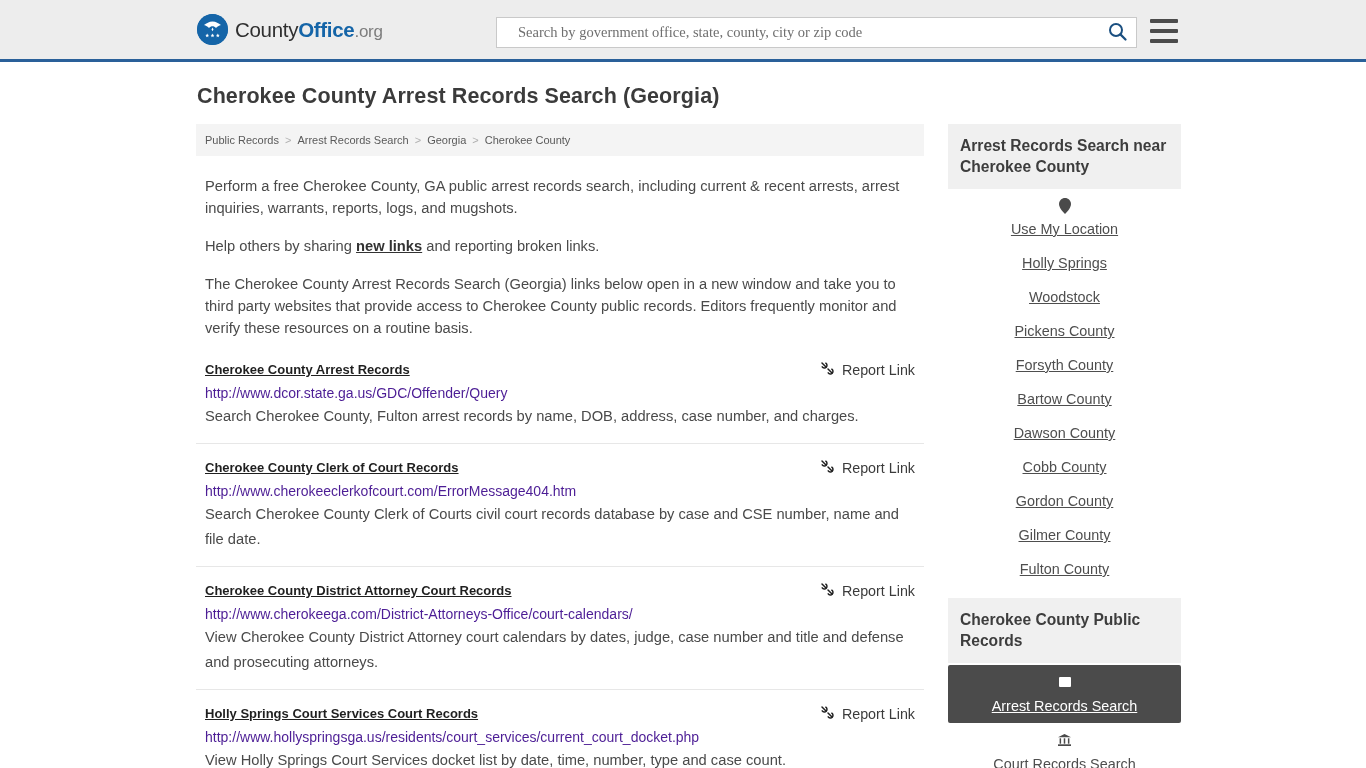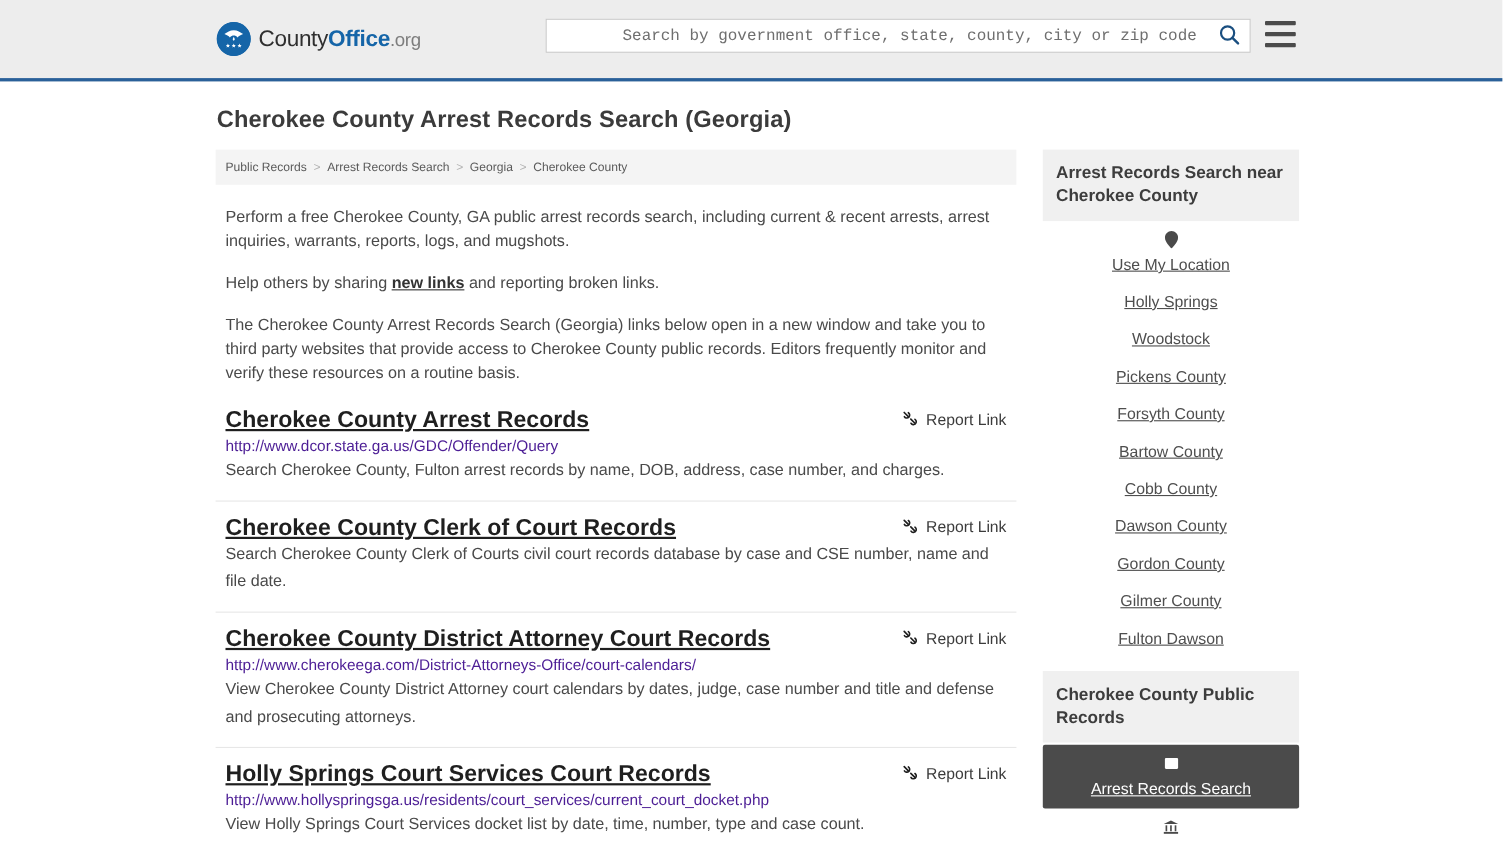--- a/index.html
+++ b/index.html
@@ -6,21 +6,21 @@
   html, body {
     margin: 0; padding: 0;
     width: 1366px; height: 768px;
     overflow: hidden;
     background: #ffffff;
     font-family: "Liberation Sans", sans-serif;
   }
 
   
   .site-header {
-    height: 74px;
+    height: 62px;
     background: #ededed;
     border-bottom: 3px solid #2a6099;
     display: flex;
     align-items: center;
     position: relative;
   }
   .logo-wrap {
     display: flex;
     align-items: center;
     margin-left: 197px;
@@ -54,26 +54,25 @@
     background: #ffffff;
     border: 1px solid #c9c9c9;
     display: flex;
     align-items: center;
   }
   .search-input {
     flex: 1 1 auto;
     border: 0;
     outline: 0;
     height: 100%;
-    padding: 0 10px;
+    padding: 0 21px;
     font-size: 14.5px;
     color: #333;
-    font-family: Liberation Mono, monospace;
+    font-family: Liberation Serif, serif;
     background: transparent;
-    text-align: right;
   }
   .search-input::placeholder { color: #6f6f6f; }
   .search-btn {
     width: 38px; height: 100%;
     border: 0; background: transparent;
     cursor: pointer;
     display: flex; align-items: center; justify-content: center;
   }
   .hamburger {
     position: absolute;
@@ -151,21 +150,21 @@
     margin-bottom: 14px;
     position: relative;
   }
   .result:last-child { border-bottom: 1px solid #e7e7e7; }
   .result-head {
     display: flex;
     align-items: flex-start;
     justify-content: space-between;
   }
   .result-title {
-    font-size: 21px;
+    font-size: 13px;
     font-weight: bold;
     color: #1f1f1f;
     text-decoration: underline;
     line-height: 20px;
   }
   .report-link {
     display: flex;
     align-items: center;
     gap: 7px;
     font-size: 14.3px;
@@ -327,20 +326,21 @@
               <span>
                 <svg width="16" height="16" viewBox="0 0 16 16">
                   <path d="M3 3 L7 7 M9 9 L13 13" stroke="#1f1f1f" stroke-width="1.5" stroke-linecap="round" fill="none"></path>
                   <path d="M3.2 6.8 a2.6 2.6 0 1 0 3.6 -3.6" stroke="#1f1f1f" stroke-width="1.5" fill="none" stroke-linecap="round"></path>
                   <path d="M12.8 9.2 a2.6 2.6 0 1 1 -3.6 3.6" stroke="#1f1f1f" stroke-width="1.5" fill="none" stroke-linecap="round"></path>
                 </svg>
               </span>
               <span class="rl-label">Report Link</span>
             </a>
           </div>
+          <a class="result-url" href="#">http://www.cherokeeclerkofcourt.com/ErrorMessage404.htm</a>
           <p class="result-desc">Search Cherokee County Clerk of Courts civil court records database by case and CSE number, name and file date.</p>
         </div>
 
         <div class="result">
           <div class="result-head">
             <a class="result-title" href="#">Cherokee County District Attorney Court Records</a>
             <a class="report-link" href="#">
               <span>
                 <svg width="16" height="16" viewBox="0 0 16 16">
                   <path d="M3 3 L7 7 M9 9 L13 13" stroke="#1f1f1f" stroke-width="1.5" stroke-linecap="round" fill="none"></path>
@@ -411,41 +411,41 @@
                 <span class="lbl">Forsyth County</span>
               </a>
             </li>
           <li>
               <a href="#">
                 <span class="lbl">Bartow County</span>
               </a>
             </li>
           <li>
               <a href="#">
+                <span class="lbl">Dawson County</span>
+              </a>
+            </li>
+          <li>
+              <a href="#">
                 <span class="lbl">Cobb County</span>
               </a>
             </li>
           <li>
               <a href="#">
-                <span class="lbl">Dawson County</span>
-              </a>
-            </li>
-          <li>
-              <a href="#">
                 <span class="lbl">Gordon County</span>
               </a>
             </li>
           <li>
               <a href="#">
                 <span class="lbl">Gilmer County</span>
               </a>
             </li>
           <li>
               <a href="#">
-                <span class="lbl">Fulton Dawson</span>
+                <span class="lbl">Fulton County</span>
               </a>
             </li>
         </ul>
       </div>
 
       <div class="spacer-12"></div>
 
       <div class="side-box">
         <div class="side-head">Cherokee County Public Records</div>
         <ul class="side-list records-list">

